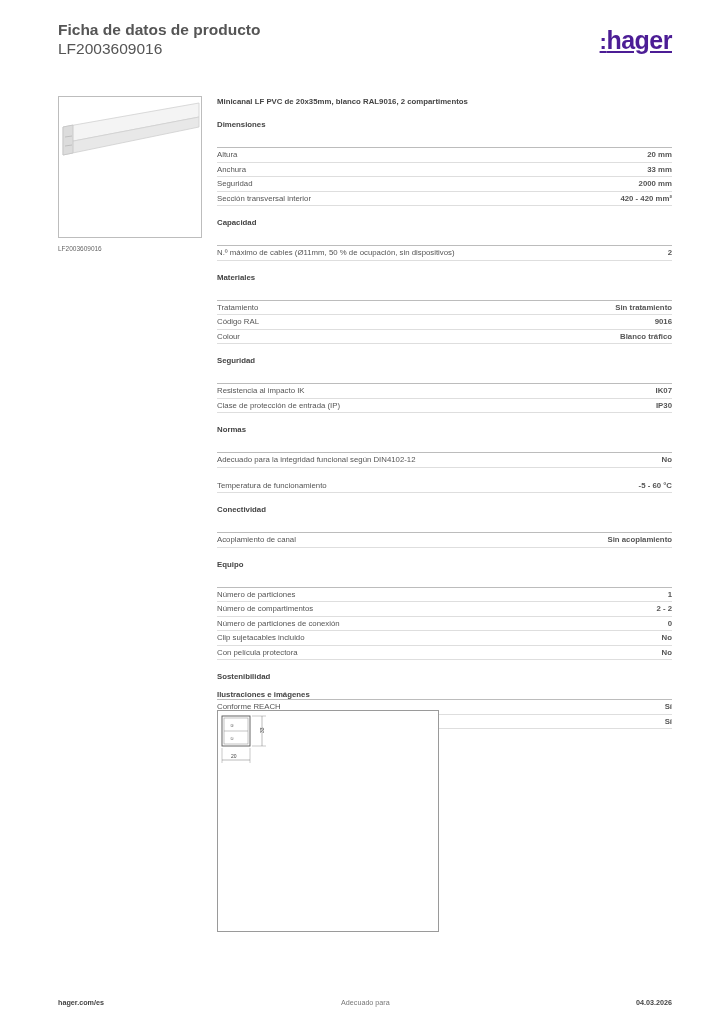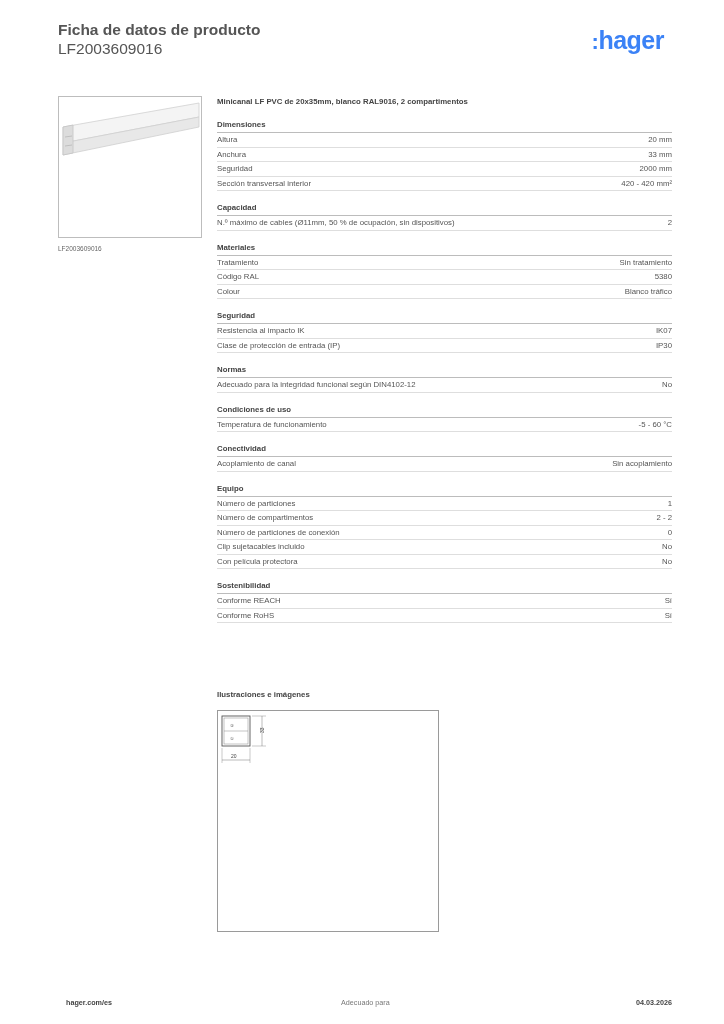--- a/index.html
+++ b/index.html
@@ -2,41 +2,41 @@
 <html><head>
 <meta charset="utf-8">
 <style>
   * { box-sizing: border-box; margin: 0; padding: 0; }
   html, body { width: 724px; height: 1024px; background: #ffffff; }
   body { position: relative; font-family: "Liberation Sans", sans-serif; color: #3a3a3a; overflow: hidden; }
 
   .header { position: absolute; left: 58px; top: 20px; right: 52px; height: 50px; }
   .doc-title { font-size: 15.5px; font-weight: bold; color: #555; line-height: 19px; }
   .doc-code { font-size: 15.5px; color: #555; line-height: 19px; }
-  .logo { position: absolute; right: 8px; top: 6px; font-size: 25px; font-weight: bold; color: #3b82f6; letter-spacing: -0.5px; font-family: "Liberation Sans", sans-serif; }
+  .logo { position: absolute; right: 0; top: 6px; font-size: 25px; font-weight: bold; color: #4c1d95; letter-spacing: -0.5px; font-family: "Liberation Sans", sans-serif; text-decoration: underline; }
   .logo .colon { font-size: 22px; }
 
   .product-image { position: absolute; left: 58px; top: 96px; width: 144px; height: 142px; border: 1px solid #bdbdbd; background: #fff; }
   .product-image svg { position: absolute; left: 0; top: 0; }
   .image-caption { position: absolute; left: 58px; top: 245px; font-size: 6.5px; color: #666; }
 
   .main { position: absolute; left: 217px; top: 96px; width: 455px; }
   .subtitle { font-size: 7.8px; font-weight: bold; color: #444; line-height: 12px; }
   .tech-title { font-size: 7.8px; font-weight: bold; color: #444; margin-top: 22px; line-height: 12px; }
 
   .section { margin-top: 11px; }
-  .section-title { font-size: 7.8px; font-weight: bold; color: #444; line-height: 12px; border-bottom: 1px solid #bcbcbc; padding-bottom: 1px; }
+  .section-title { font-size: 7.8px; font-weight: bold; color: #444; line-height: 12px; border-bottom: 1px solid #bcbcbc; padding-bottom: 16px; }
   .row { display: flex; justify-content: space-between; font-size: 7.8px; color: #555; line-height: 13.5px; border-bottom: 1px solid #dedede; }
-  .row .v { text-align: left; }
+  .row .v { text-align: left; font-weight: bold; }
 
   .illus-title { position: absolute; left: 217px; top: 690px; font-size: 7.8px; font-weight: bold; color: #444; }
   .illus-box { position: absolute; left: 217px; top: 710px; width: 222px; height: 222px; border: 1px solid #9a9a9a; background: #fff; }
 
   .footer { position: absolute; left: 58px; right: 52px; top: 998px; height: 12px; font-size: 7.2px; color: #444; }
-  .footer .left { position: absolute; left: 8px; font-weight: bold; }
+  .footer .left { position: absolute; left: 0; font-weight: bold; }
   .footer .center { position: absolute; left: 283px; color: #777; }
   .footer .right { position: absolute; right: 0; font-weight: bold; }
 </style>
 </head>
 <body>
 
 <div class="header">
   <div class="doc-title">Ficha de datos de producto</div>
   <div class="doc-code">LF2003609016</div>
   <div class="logo"><span class="colon">:</span><span>hager</span></div>
@@ -85,21 +85,21 @@
   </div>
 
   <div class="section">
     <div class="section-title">Materiales</div>
     <div class="row">
         <span>Tratamiento</span>
         <span class="v">Sin tratamiento</span>
       </div>
     <div class="row">
         <span>Código RAL</span>
-        <span class="v">5380</span>
+        <span class="v">9016</span>
       </div>
     <div class="row">
         <span>Colour</span>
         <span class="v">Blanco tráfico</span>
       </div>
   </div>
 
   <div class="section">
     <div class="section-title">Seguridad</div>
     <div class="row">
@@ -114,21 +114,20 @@
 
   <div class="section">
     <div class="section-title">Normas</div>
     <div class="row">
         <span>Adecuado para la integridad funcional según DIN4102-12</span>
         <span class="v">No</span>
       </div>
   </div>
 
   <div class="section">
-    <div class="section-title">Condiciones de uso</div>
     <div class="row">
         <span>Temperatura de funcionamiento</span>
         <span class="v">-5 - 60 °C</span>
       </div>
   </div>
 
   <div class="section">
     <div class="section-title">Conectividad</div>
     <div class="row">
         <span>Acoplamiento de canal</span>

